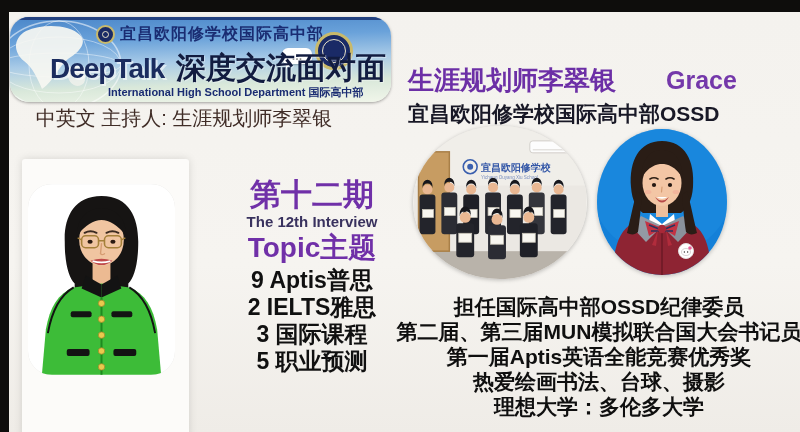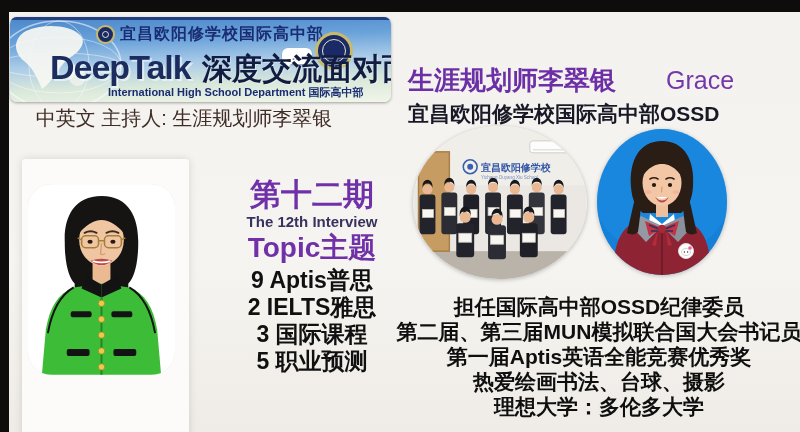--- a/index.html
+++ b/index.html
@@ -9,42 +9,42 @@
     font-family:"Liberation Sans","DejaVu Sans",sans-serif;
     -webkit-font-smoothing:antialiased;
   }
   .poster{
     position:absolute;left:9px;top:12px;right:0;bottom:0;
     background:linear-gradient(180deg,#f4f2ee 0%,#f6f4f0 60%,#efece7 100%);
   }
   
   .banner{
     position:absolute;left:1px;top:5px;width:381px;height:85px;
-    border-radius:7px;overflow:hidden;
+    border-radius:19px;overflow:hidden;
     background:linear-gradient(178deg,#4a86c9 0%,#6aa2da 28%,#a9cbe7 52%,#d9e8da 76%,#f1f6ea 100%);
     box-shadow:0 1px 3px rgba(0,0,0,.35);
   }
   .banner-topedge{position:absolute;left:0;top:0;width:100%;height:3px;background:#22407f;}
   .globe{position:absolute;left:-6px;top:0;}
   .banner-row1{position:absolute;left:86px;top:7px;display:flex;align-items:center;gap:5px;}
   .badge{
     width:19px;height:19px;border-radius:50%;background:#1a2a66;
     border:2px solid #c9b96a;box-sizing:border-box;position:relative;flex:0 0 auto;
   }
   .badge::after{content:"";position:absolute;left:4px;top:4px;right:4px;bottom:4px;border-radius:50%;border:1px solid #e8e2c8;}
   .banner-school{font-size:16px;font-weight:900;color:#1a2c72;letter-spacing:1px;white-space:nowrap;}
   .badge-right{position:absolute;left:305px;top:15px;width:38px;height:38px;border-width:3px;}
   .bubble{
     position:absolute;left:272px;top:31px;width:30px;height:16px;background:#ffffff;
     border-radius:6px;color:#8a8a8a;font-size:11px;font-weight:700;
     display:flex;align-items:center;justify-content:center;box-shadow:0 1px 2px rgba(0,0,0,.25);
   }
   .bubble::after{content:"";position:absolute;left:4px;bottom:-5px;border:3px solid transparent;border-top-color:#ffffff;border-left-color:#ffffff;}
   .banner-title{position:absolute;left:40px;top:31px;white-space:nowrap;}
-  .t-en{font-size:34px;font-weight:900;color:#1b2c5e;letter-spacing:-1px;text-shadow:2px 2px 0 rgba(255,255,255,.55);}
+  .t-en{font-size:28px;font-weight:900;color:#1b2c5e;letter-spacing:-1px;text-shadow:2px 2px 0 rgba(255,255,255,.55);}
   .t-zh{font-size:30px;font-weight:900;color:#121c40;margin-left:7px;text-shadow:1px 1px 0 rgba(255,255,255,.4);}
   .banner-sub{position:absolute;left:98px;top:68px;width:230px;text-align:center;font-size:11px;font-weight:800;color:#1a2c72;white-space:nowrap;}
   .host-line{position:absolute;left:0px;top:93px;width:350px;text-align:center;font-size:20px;font-weight:400;color:#402d27;}
   
   .avatar-card{
     position:absolute;left:13px;top:147px;width:167px;height:280px;
     background:#fcfbf9;border-radius:3px;box-shadow:0 0 8px rgba(0,0,0,.13);
   }
   .avatar-photo{
     position:absolute;left:6px;top:25px;width:147px;height:191px;border-radius:24px;
@@ -54,21 +54,21 @@
   
   .episode-col{position:absolute;left:203px;top:166px;width:200px;text-align:center;}
   .ep-title{font-size:31px;font-weight:900;color:#7030a8;line-height:34px;}
   .ep-sub{font-size:15px;font-weight:800;color:#39325e;line-height:19px;}
   .ep-topic{font-size:28px;font-weight:900;color:#7030a8;line-height:33px;margin-bottom:3px;}
   .ep-item{font-size:23px;font-weight:900;color:#101010;line-height:27px;white-space:nowrap;}
   
   .guest-head{position:absolute;left:399px;top:51px;width:396px;}
   .guest-row{display:flex;align-items:baseline;}
   .guest-heading{font-size:26px;font-weight:900;color:#6c2fa6;white-space:nowrap;}
-  .guest-name{font-size:25px;font-weight:400;color:#7438aa;margin-left:50px;}
+  .guest-name{font-size:25px;font-weight:700;color:#7438aa;margin-left:50px;}
   .guest-sub{font-size:21px;font-weight:900;color:#181826;margin-top:2px;white-space:nowrap;}
   .photo-group{
     position:absolute;left:404px;top:114px;width:174px;height:153px;border-radius:50%;
     overflow:hidden;box-shadow:0 1px 4px rgba(0,0,0,.25);
   }
   .photo-girl{
     position:absolute;left:588px;top:117px;width:130px;height:146px;border-radius:50%;
     overflow:hidden;box-shadow:0 1px 4px rgba(0,0,0,.25);
   }
   .achievements{position:absolute;left:385px;top:282px;width:410px;text-align:center;}

